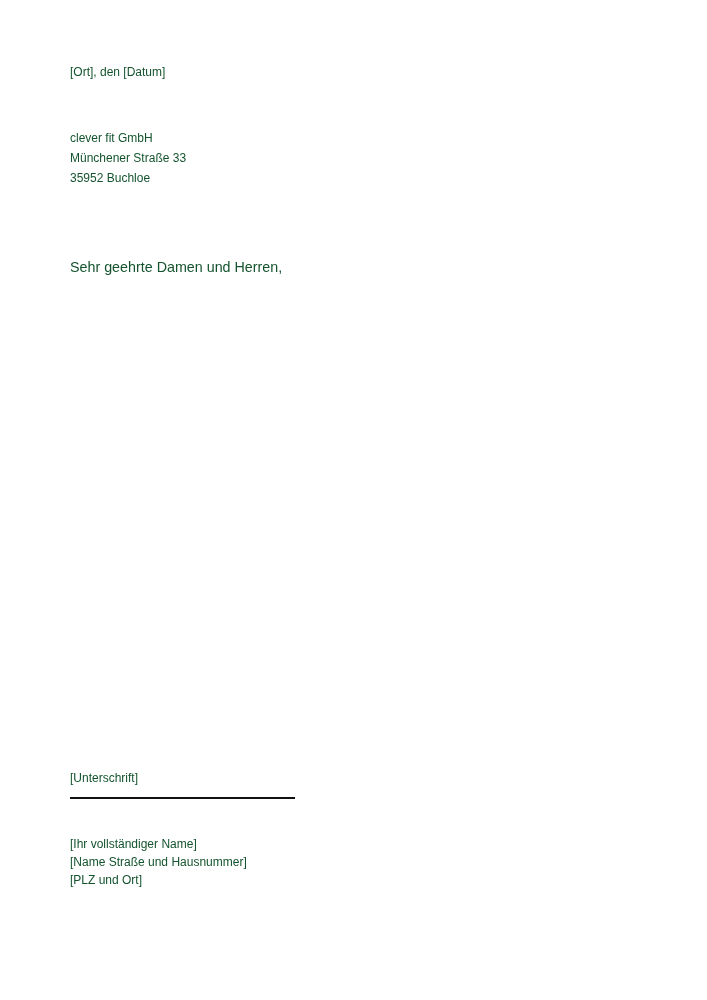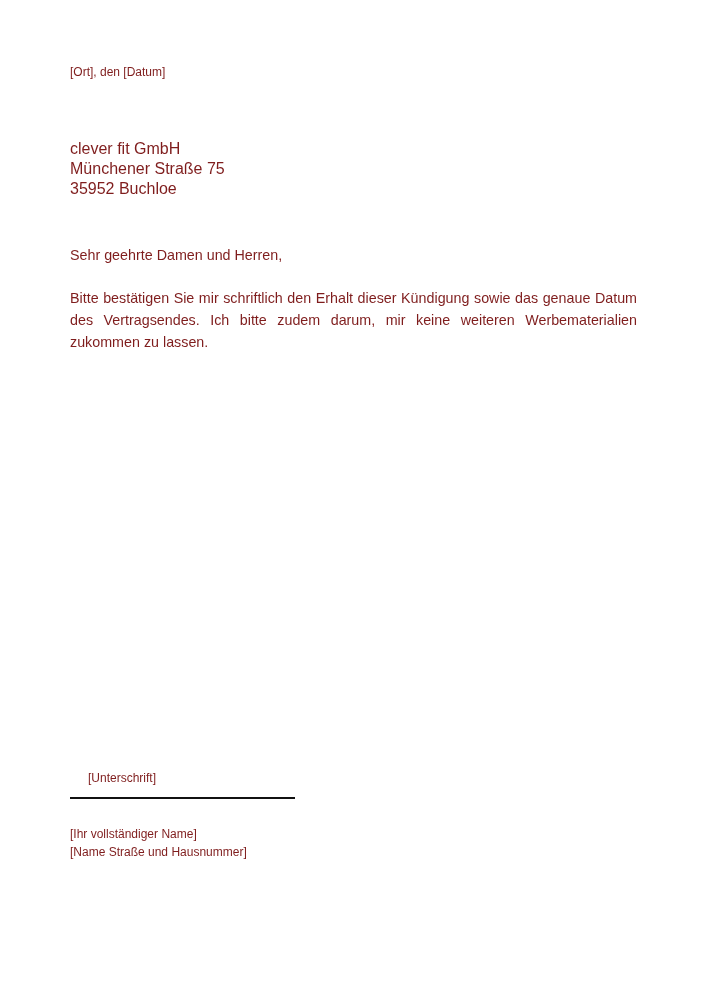--- a/index.html
+++ b/index.html
@@ -6,88 +6,87 @@
     margin: 0;
     padding: 0;
     background: #ffffff;
   }
   .page {
     position: relative;
     width: 707px;
     height: 1000px;
     background: #ffffff;
     font-family: "Liberation Sans", sans-serif;
-    color: #7f1d1d;
+    color: #14532d;
     overflow: hidden;
   }
   .abs { position: absolute; left: 70px; }
 
   .date-line {
     top: 64px;
     font-size: 12px;
     line-height: 16px;
     white-space: nowrap;
   }
   .recipient {
     top: 128px;
-    font-size: 16px;
+    font-size: 12px;
     line-height: 20px;
-    margin-top: 11px;
   }
   .letter-body {
     top: 244px;
     width: 567px;
     font-size: 14.3px;
     line-height: 22px;
   }
-  .letter-body p { margin: 0 0 21px 0; }
+  .letter-body p { margin: 12px 0 21px 0; }
   .just { text-align: justify; }
   .line-block { display: block; }
 
   .signature-block {
     top: 770px;
     font-size: 12px;
   }
-  .sig-label { line-height: 16px; margin-left: 18px; }
+  .sig-label { line-height: 16px; }
   .sig-line {
     width: 225px;
     height: 2px;
     background: #111111;
     margin-top: 11px;
   }
   .sender-block {
-    margin-top: 26px;
+    margin-top: 36px;
     line-height: 18px;
   }
 </style>
 </head>
 <body>
 
 <div class="page">
 
   <div class="abs date-line">[Ort], den [Datum]</div>
 
   <div class="abs recipient">
     <div>clever fit GmbH</div>
-    <div>Münchener Straße 75</div>
+    <div>Münchener Straße 33</div>
     <div>35952 Buchloe</div>
   </div>
 
   <div class="abs letter-body">
     <p>Sehr geehrte Damen und Herren,</p>
 
 
-    <p class="just">Bitte bestätigen Sie mir schriftlich den Erhalt dieser Kündigung sowie das genaue Datum des Vertragsendes. Ich bitte zudem darum, mir keine weiteren Werbematerialien zukommen zu lassen.</p>
 
 
 
   </div>
 
   <div class="abs signature-block">
     <div class="sig-label">[Unterschrift]</div>
     <div class="sig-line"></div>
     <div class="sender-block">
       <div>[Ihr vollständiger Name]</div>
       <div>[Name Straße und Hausnummer]</div>
+      <div>[PLZ und Ort]</div>
     </div>
   </div>
 
 </div>
 
 </body></html>

